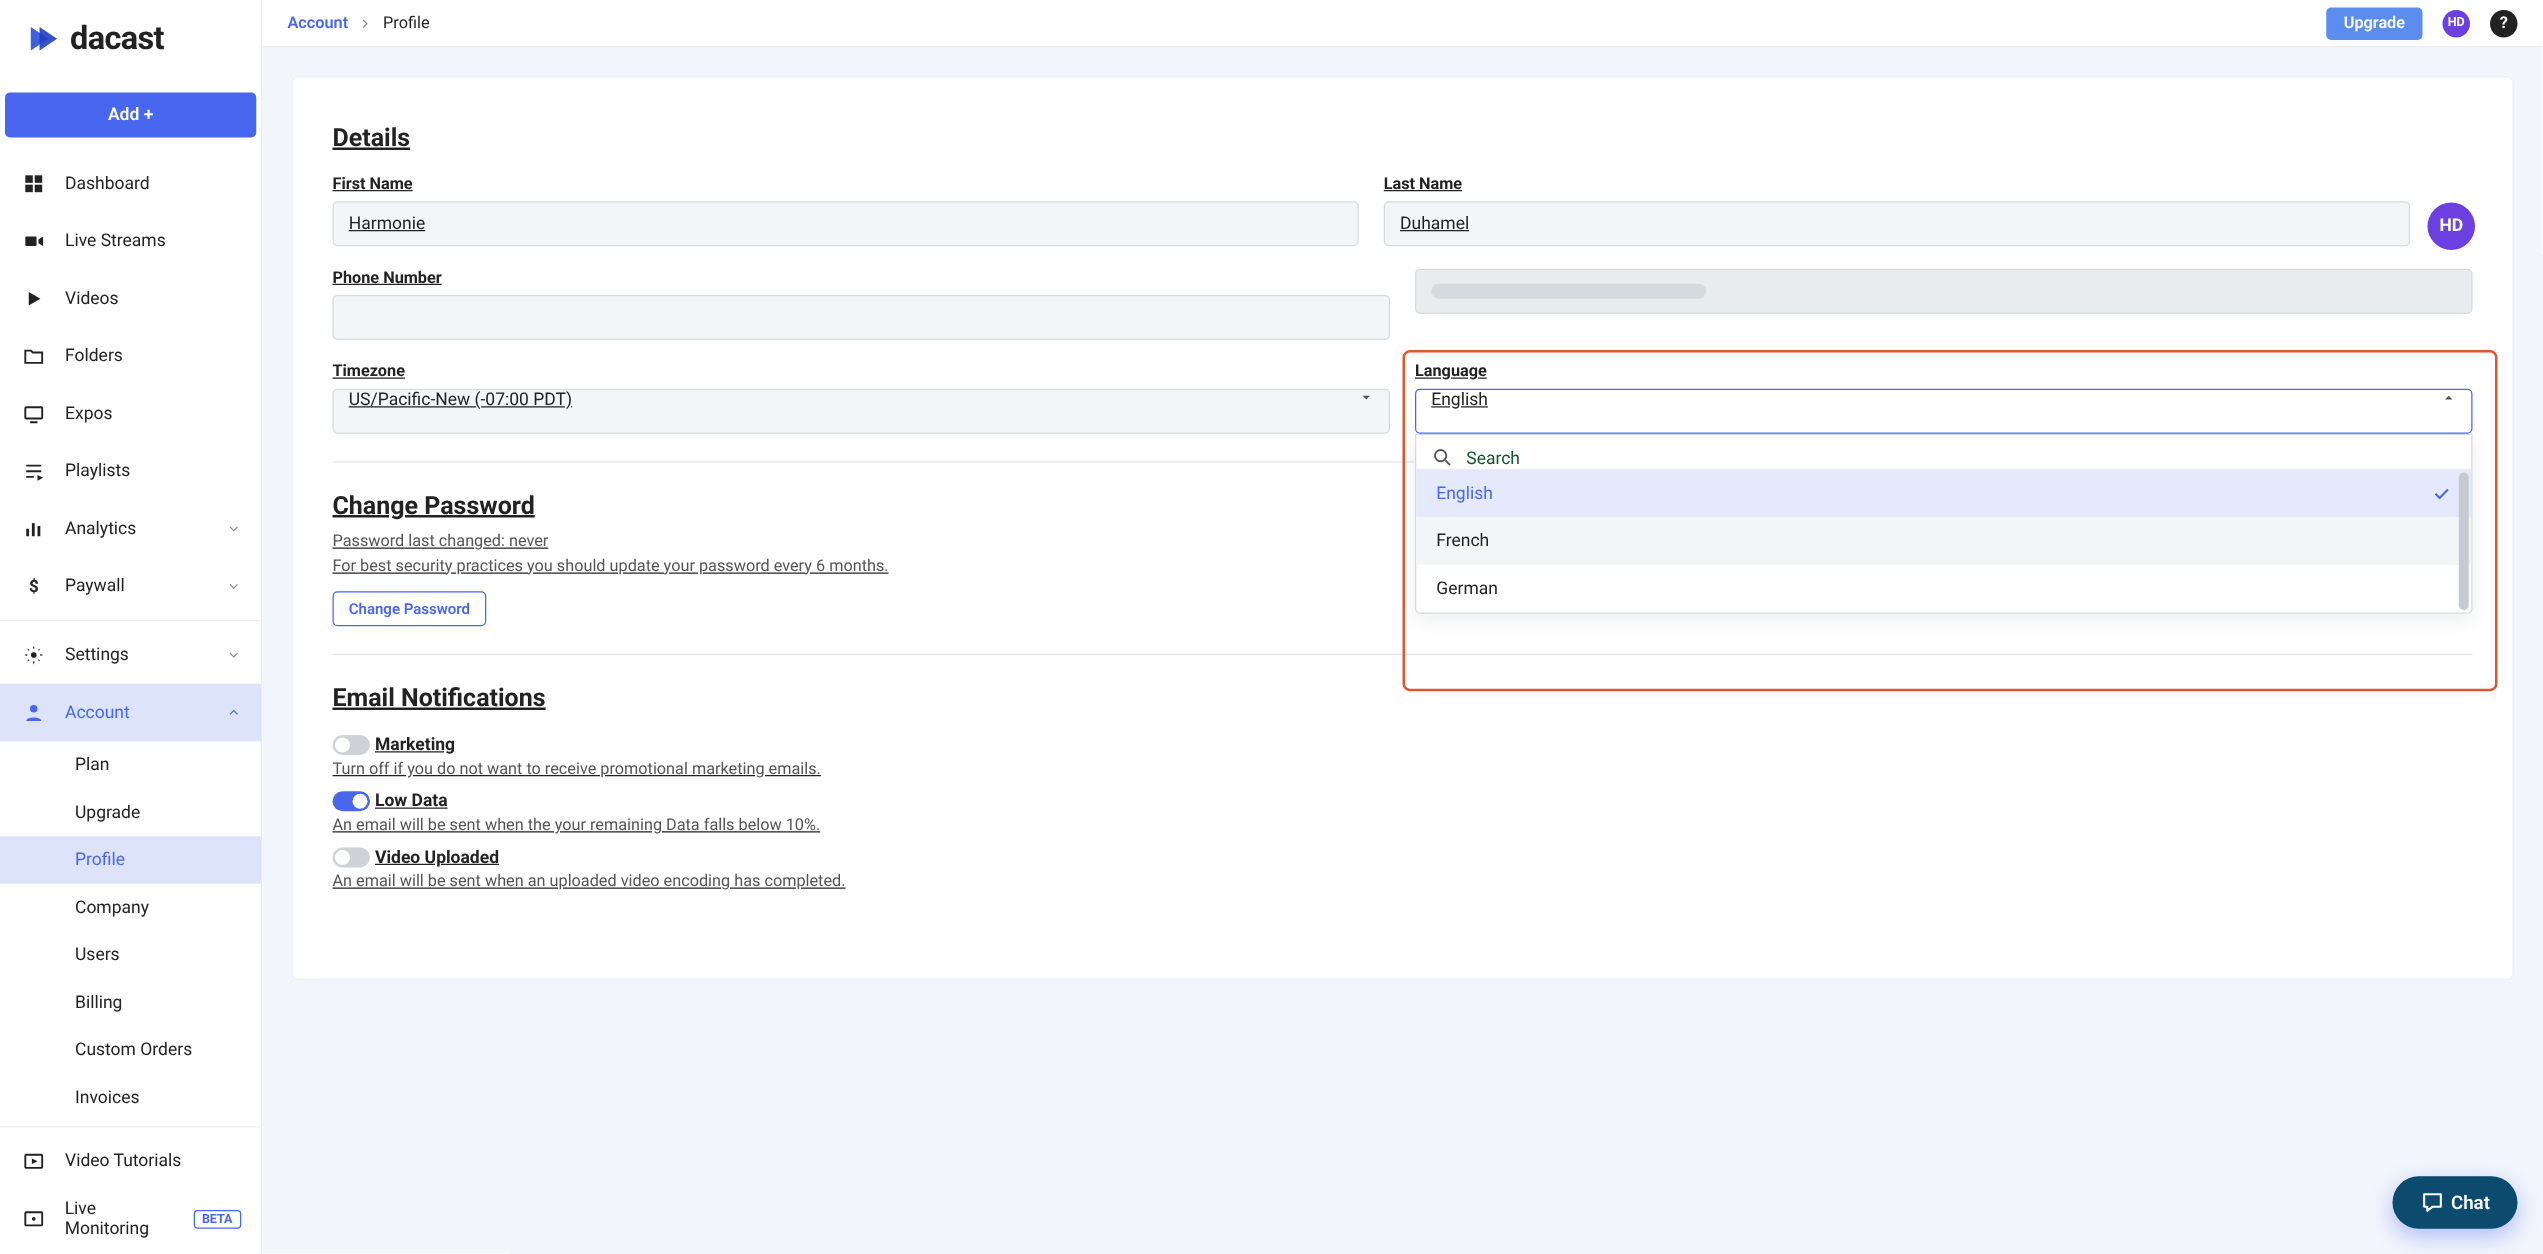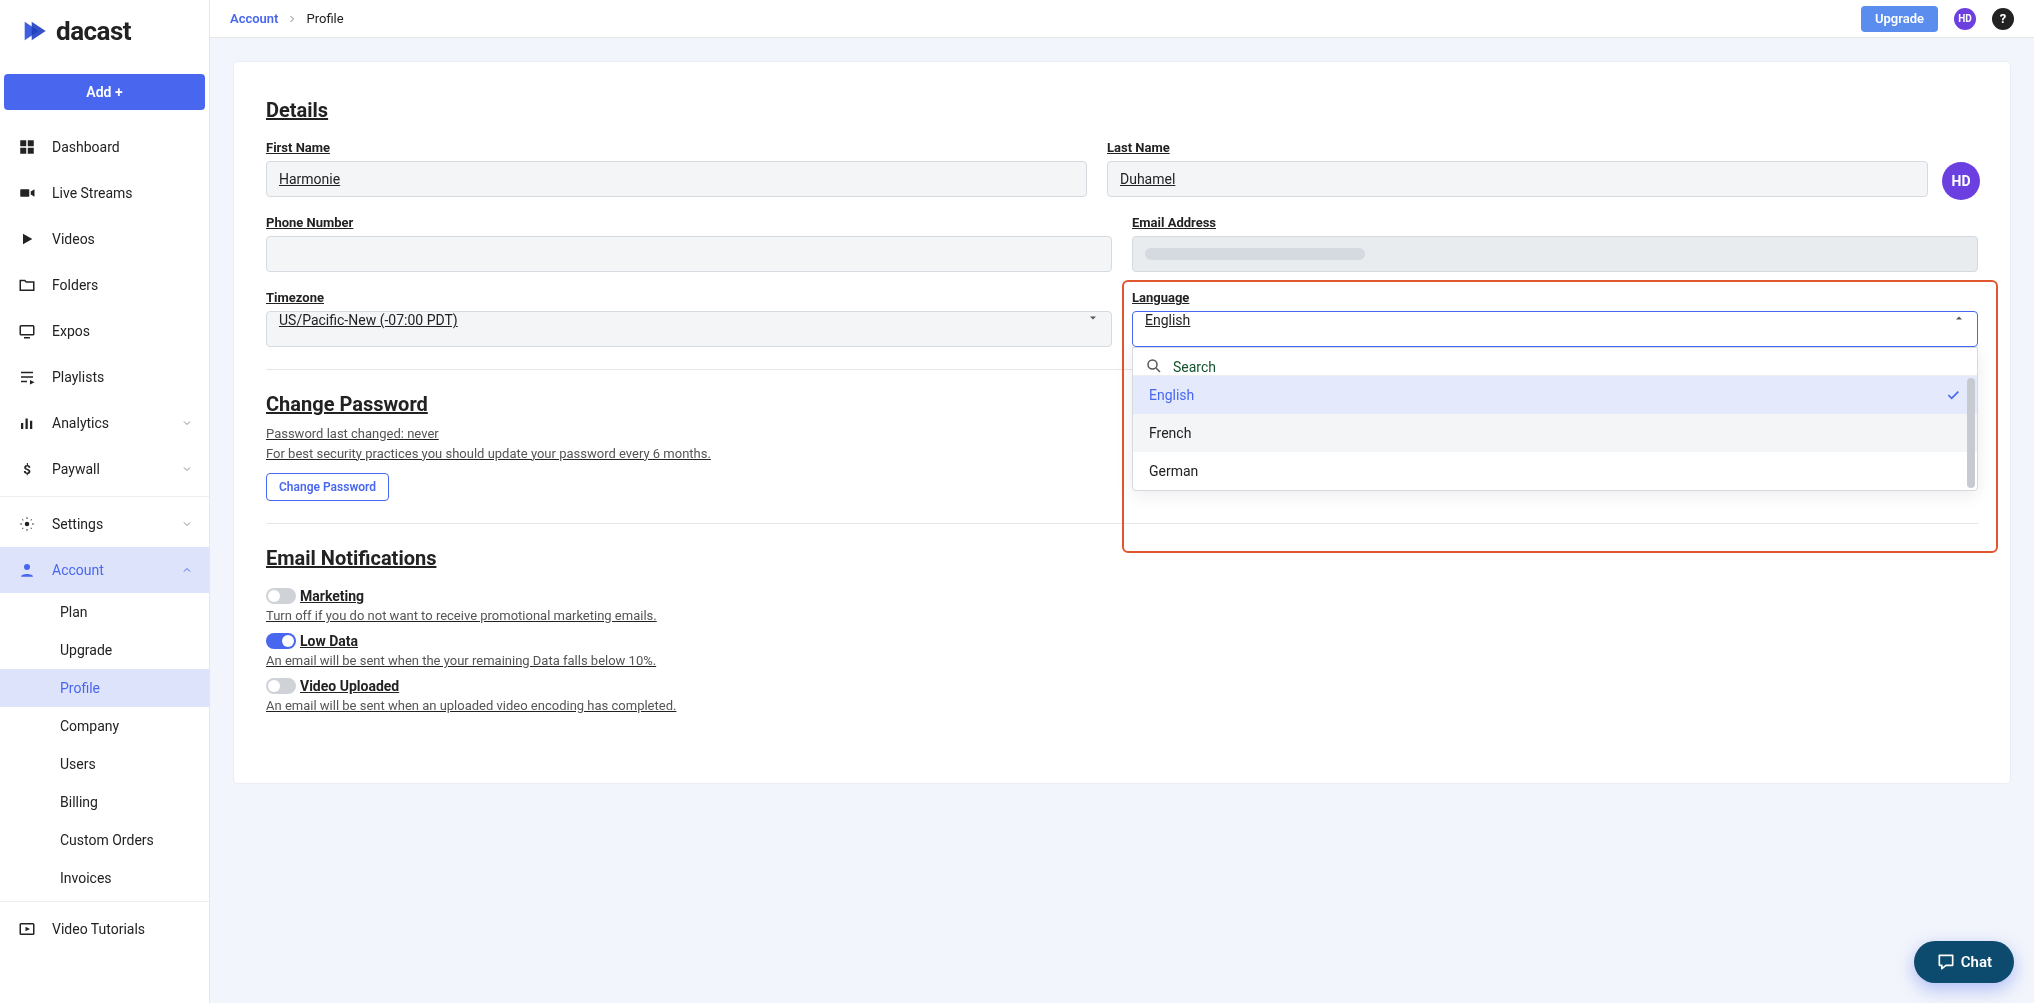--- a/index.html
+++ b/index.html
@@ -234,20 +234,30 @@
     <div class="divider"></div>
 
     <div class="nav-item">
       <span class="ico">
         <svg width="18" height="18" viewBox="0 0 24 24">
             <rect x="3" y="5" width="18" height="14" rx="1" fill="none" stroke="currentColor" stroke-width="2"></rect>
             <path d="M10 9 L16 12 L10 15 Z" fill="currentColor"></path>
           </svg>
       </span>
       <span>Video Tutorials</span>
+    </div>
+    <div class="nav-item">
+      <span class="ico">
+        <svg width="18" height="18" viewBox="0 0 24 24">
+            <rect x="3" y="5" width="18" height="14" rx="1" fill="none" stroke="currentColor" stroke-width="2"></rect>
+            <circle cx="12" cy="12" r="2" fill="currentColor"></circle>
+          </svg>
+      </span>
+      <span>Live Monitoring</span>
+      <span class="beta-badge">BETA</span>
     </div>
   </div>
 
   <div class="main">
     <div class="topbar">
       <div class="breadcrumb">
         <span class="link">Account</span>
         <span class="sep">
           <svg width="12" height="12" viewBox="0 0 24 24">
               <path d="M9 6 L15 12 L9 18" fill="none" stroke="currentColor" stroke-width="2"></path>
@@ -278,21 +288,20 @@
             <div class="avatar big avatar-float">HD</div>
           </div>
         </div>
 
         <div class="row">
           <div class="col">
             <span class="label">Phone Number</span>
             <div class="input"></div>
           </div>
           <div class="col">
-            <span class="label">Email Address</span>
             <div class="input readonly">
               <div class="placeholder-bar"></div>
             </div>
           </div>
         </div>
 
         <div class="row">
           <div class="col">
             <span class="label">Timezone</span>
             <div class="input select-input">

